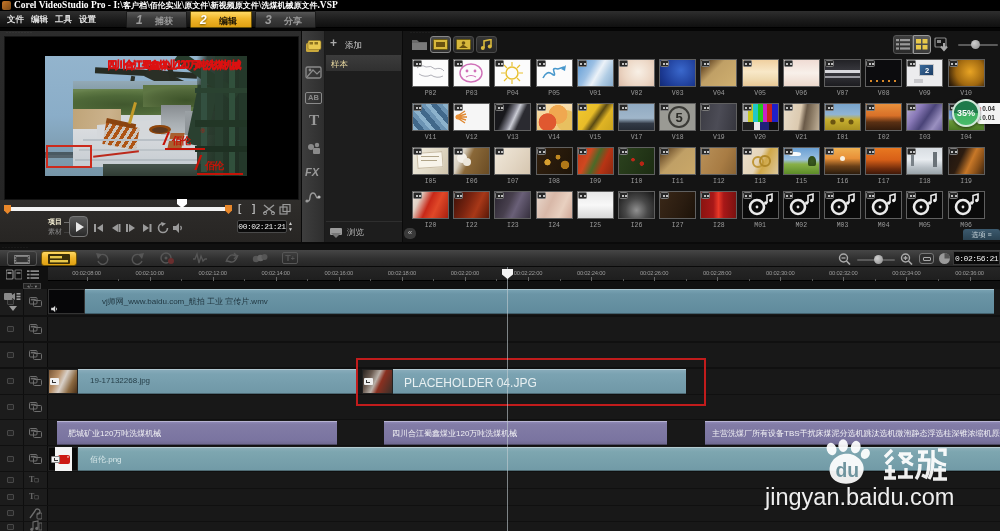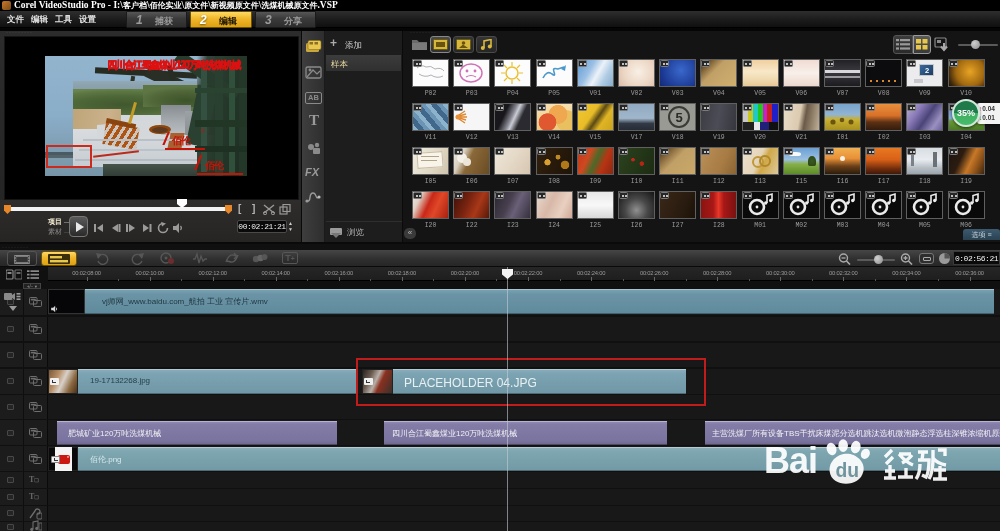--- a/index.html
+++ b/index.html
@@ -967,32 +967,32 @@
     <span style="position:absolute;right:1px;top:0px;color:#fff;font-size:5px;">*</span>
   </div>
 <div class="abs" style="left:51px;top:456px;width:9px;height:7px;background:#f0f0f0;border:1px solid #888;border-radius:1px;">
     <div style="position:absolute;left:1.5px;top:1px;width:4px;height:3px;border-left:1.5px solid #333;border-bottom:1.5px solid #333;"></div>
   </div>
 <div class="abs" style="left:78px;top:447px;width:922px;height:24px;background:linear-gradient(#8db0ba,#7da6b0 20%,#719aa6);box-shadow:inset 0 1px 0 rgba(255,255,255,.35), inset 0 -1px 0 rgba(0,0,0,.3);"></div>
 <div class="abs" style="left:90px;top:454px;font-size:8px;color:#d8e8ea;white-space:nowrap;">佰伦.png</div>
 <div class="abs" style="left:507px;top:267px;width:1px;height:264px;background:rgba(195,205,210,.6);"></div>
 <div class="abs" style="left:502px;top:269px;width:11px;height:10px;background:#f4f4f4;clip-path:polygon(0 0,100% 0,100% 55%,50% 100%,0 55%);"></div>
 <div class="abs" style="left:762px;top:440px;width:238px;height:70px;color:rgba(255,255,255,.93);">
-<span style="position:absolute;left:2px;top:0px;font-size:36px;font-weight:bold;letter-spacing:-1px;">Bai</span>
 <svg style="position:absolute;left:57px;top:-1px;" width="56" height="47" viewBox="0 0 58 46">
       <g fill="rgba(255,255,255,.93)">
         <ellipse cx="13" cy="9" rx="5" ry="6.5" transform="rotate(-18 13 9)"></ellipse>
         <ellipse cx="25" cy="5.5" rx="5" ry="6.5"></ellipse>
         <ellipse cx="38" cy="7" rx="5" ry="6.5" transform="rotate(14 38 7)"></ellipse>
         <ellipse cx="48" cy="14" rx="4.5" ry="5.5" transform="rotate(28 48 14)"></ellipse>
         <path d="M29 14 C38 14 48 22 46 32 C44 41 36 45 28 45 C20 45 12 41 11 32 C10 22 19 14 29 14 Z"></path>
       </g>
       <text x="17" y="38" font-family="Liberation Sans" font-size="20" font-weight="bold" fill="#6f949e">du</text>
     </svg>
 <svg style="position:absolute;left:120px;top:8px;" width="66" height="34" viewBox="0 0 66 34">
       <g stroke="rgba(255,255,255,.93)" stroke-width="3.4" fill="none">
         <path d="M10 2 L3 9 M11 9 L4 16 M3 23 L13 23 M8 17 L8 29 M2 30 L14 30"></path>
         <path d="M17 6 L29 6 M17 6 C22 12 26 15 31 17 M30 7 C27 11 24 13 20 15 M24 20 L24 29 M16 29 L31 29"></path>
         <path d="M36 4 L46 4 M41 4 L40 12 M36 12 L47 12 C47 18 46 26 44 29 L40 27 M38 16 C38 22 37 27 34 31"></path>
         <path d="M51 2 L51 10 M51 10 C54 14 58 16 64 17 M51 10 C51 20 50 26 47 31 M56 2 L63 2 L63 8"></path>
         <path d="M52 22 L64 22 M58 18 L58 31 M51 31 L65 31"></path>
       </g>
     </svg>
+<div style="position:absolute;left:3px;top:44px;font-size:23.5px;letter-spacing:0px;">jingyan.baidu.com</div>
 </div>
 </body></html>

